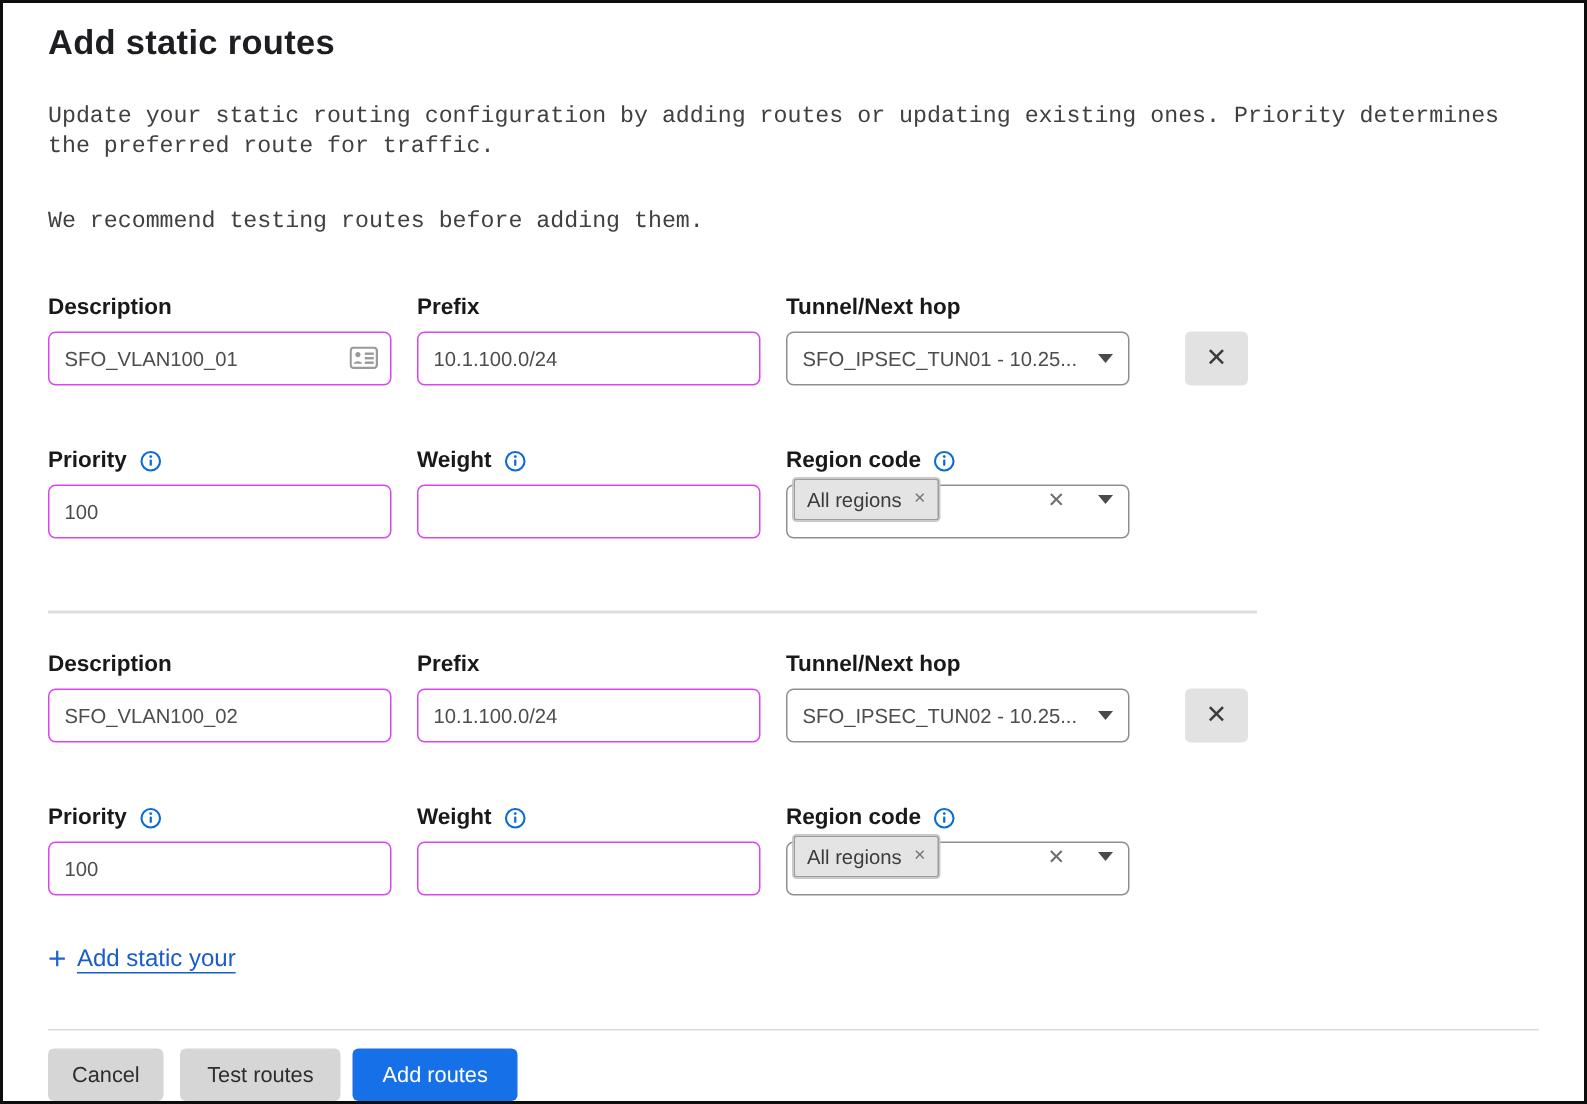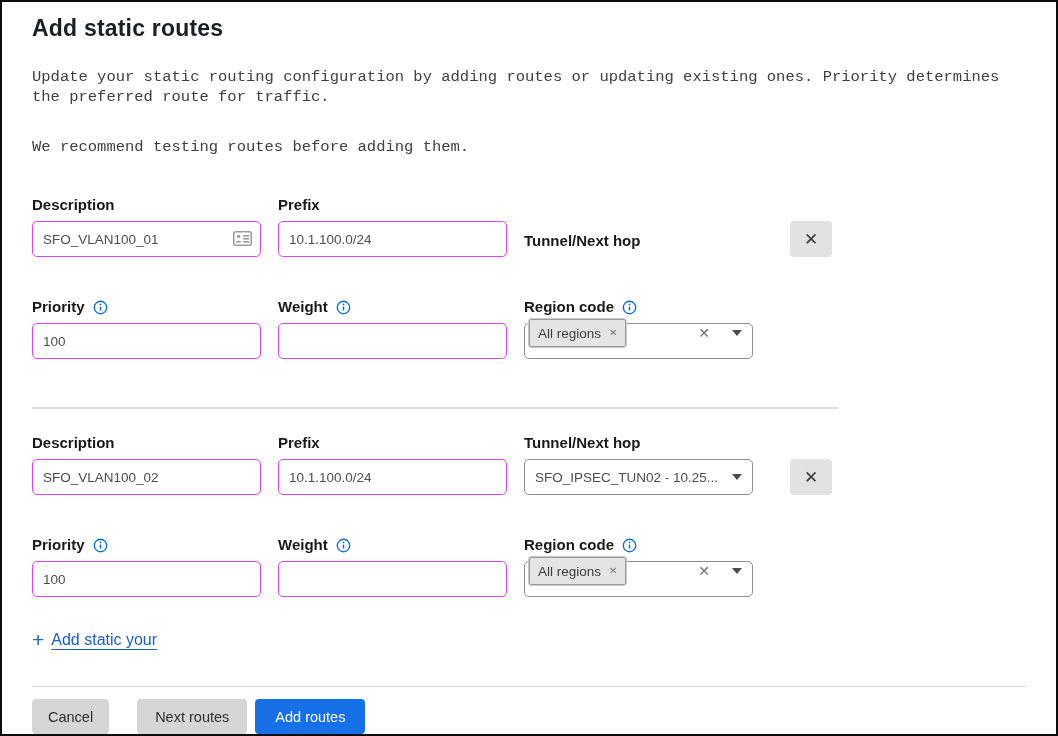--- a/index.html
+++ b/index.html
@@ -114,21 +114,21 @@
 
   .footer { position: absolute; left: 30px; right: 30px; bottom: 0; }
   .footer-divider { border: none; height: 1.5px; background: #dcdcdc; width: 100%; }
   .footer-buttons { display: flex; align-items: center; margin-top: 12px; }
   .btn {
     height: 35px; border-radius: 4px; border: none;
     font-size: 14.5px; font-family: "Liberation Sans", sans-serif;
     cursor: pointer; padding: 0 16px;
   }
   .btn-secondary { background: #d6d6d6; color: #2e2e2e; }
-  .btn-cancel { margin-right: 28px; }
+  .btn-cancel { margin-right: 11px; }
   .btn-test { margin-right: 8px; padding: 0 18px; }
   .btn-primary { background: #1670e8; color: #ffffff; padding: 0 20px; }
 </style>
 </head>
 <body>
 
 <div class="page">
 
   <h1 class="page-title">Add static routes</h1>
 
@@ -161,20 +161,24 @@
         <div class="field-label-line">
           <span>Prefix</span>
         </div>
         <input class="text-input" type="text" value="10.1.100.0/24" style="">
       </div>
 
       <div class="field">
         <div class="field-label-line">
           <span>Tunnel/Next hop</span>
         </div>
+        <div class="fake-select">
+          <span class="select-text">SFO_IPSEC_TUN01 - 10.25...</span>
+          <span class="caret"></span>
+        </div>
       </div>
 
       <button class="remove-btn">✕</button>
     </div>
 
     <div class="row second-row">
       <div class="field">
         <div class="field-label-line">
           <span>Priority</span>
           <span class="info-icon">
@@ -314,18 +318,18 @@
   <div class="add-route-line">
     <span class="plus-glyph">+</span>
     <span class="add-route-link">Add static your</span>
   </div>
 
   
   <div class="footer">
     <hr class="footer-divider">
     <div class="footer-buttons">
       <button class="btn btn-secondary btn-cancel">Cancel</button>
-      <button class="btn btn-secondary btn-test">Next routes</button>
+      <button class="btn btn-secondary btn-test">Test routes</button>
       <button class="btn btn-primary">Add routes</button>
     </div>
   </div>
 
 </div>
 
 </body></html>

